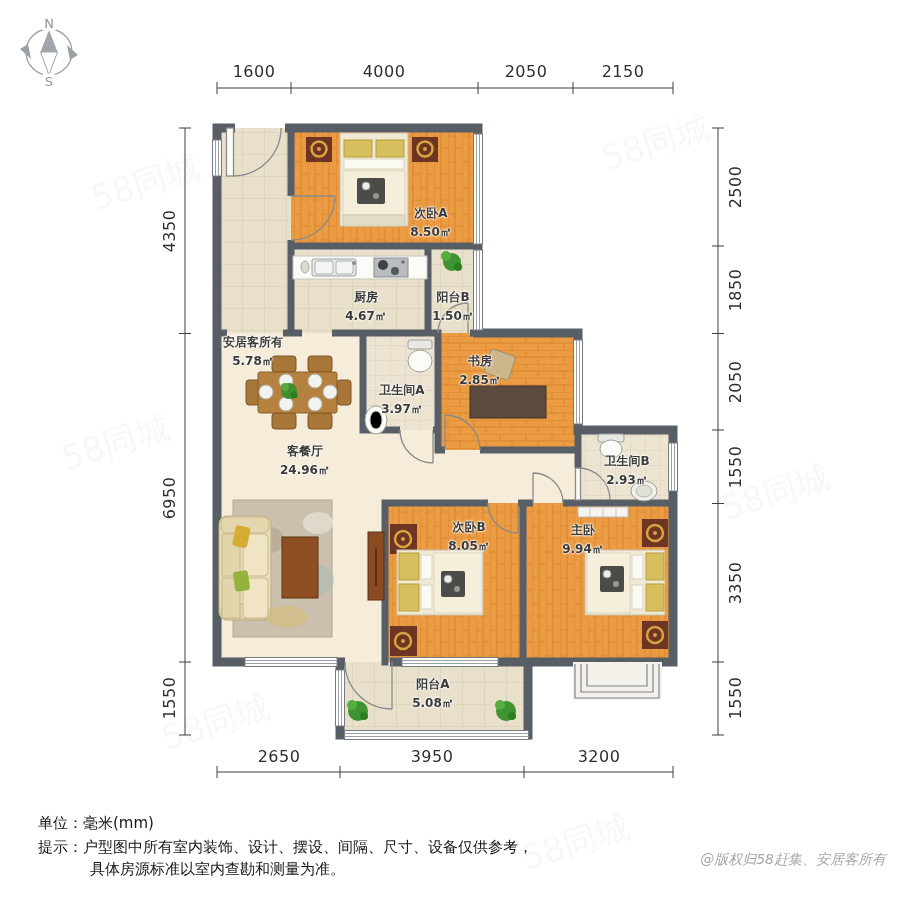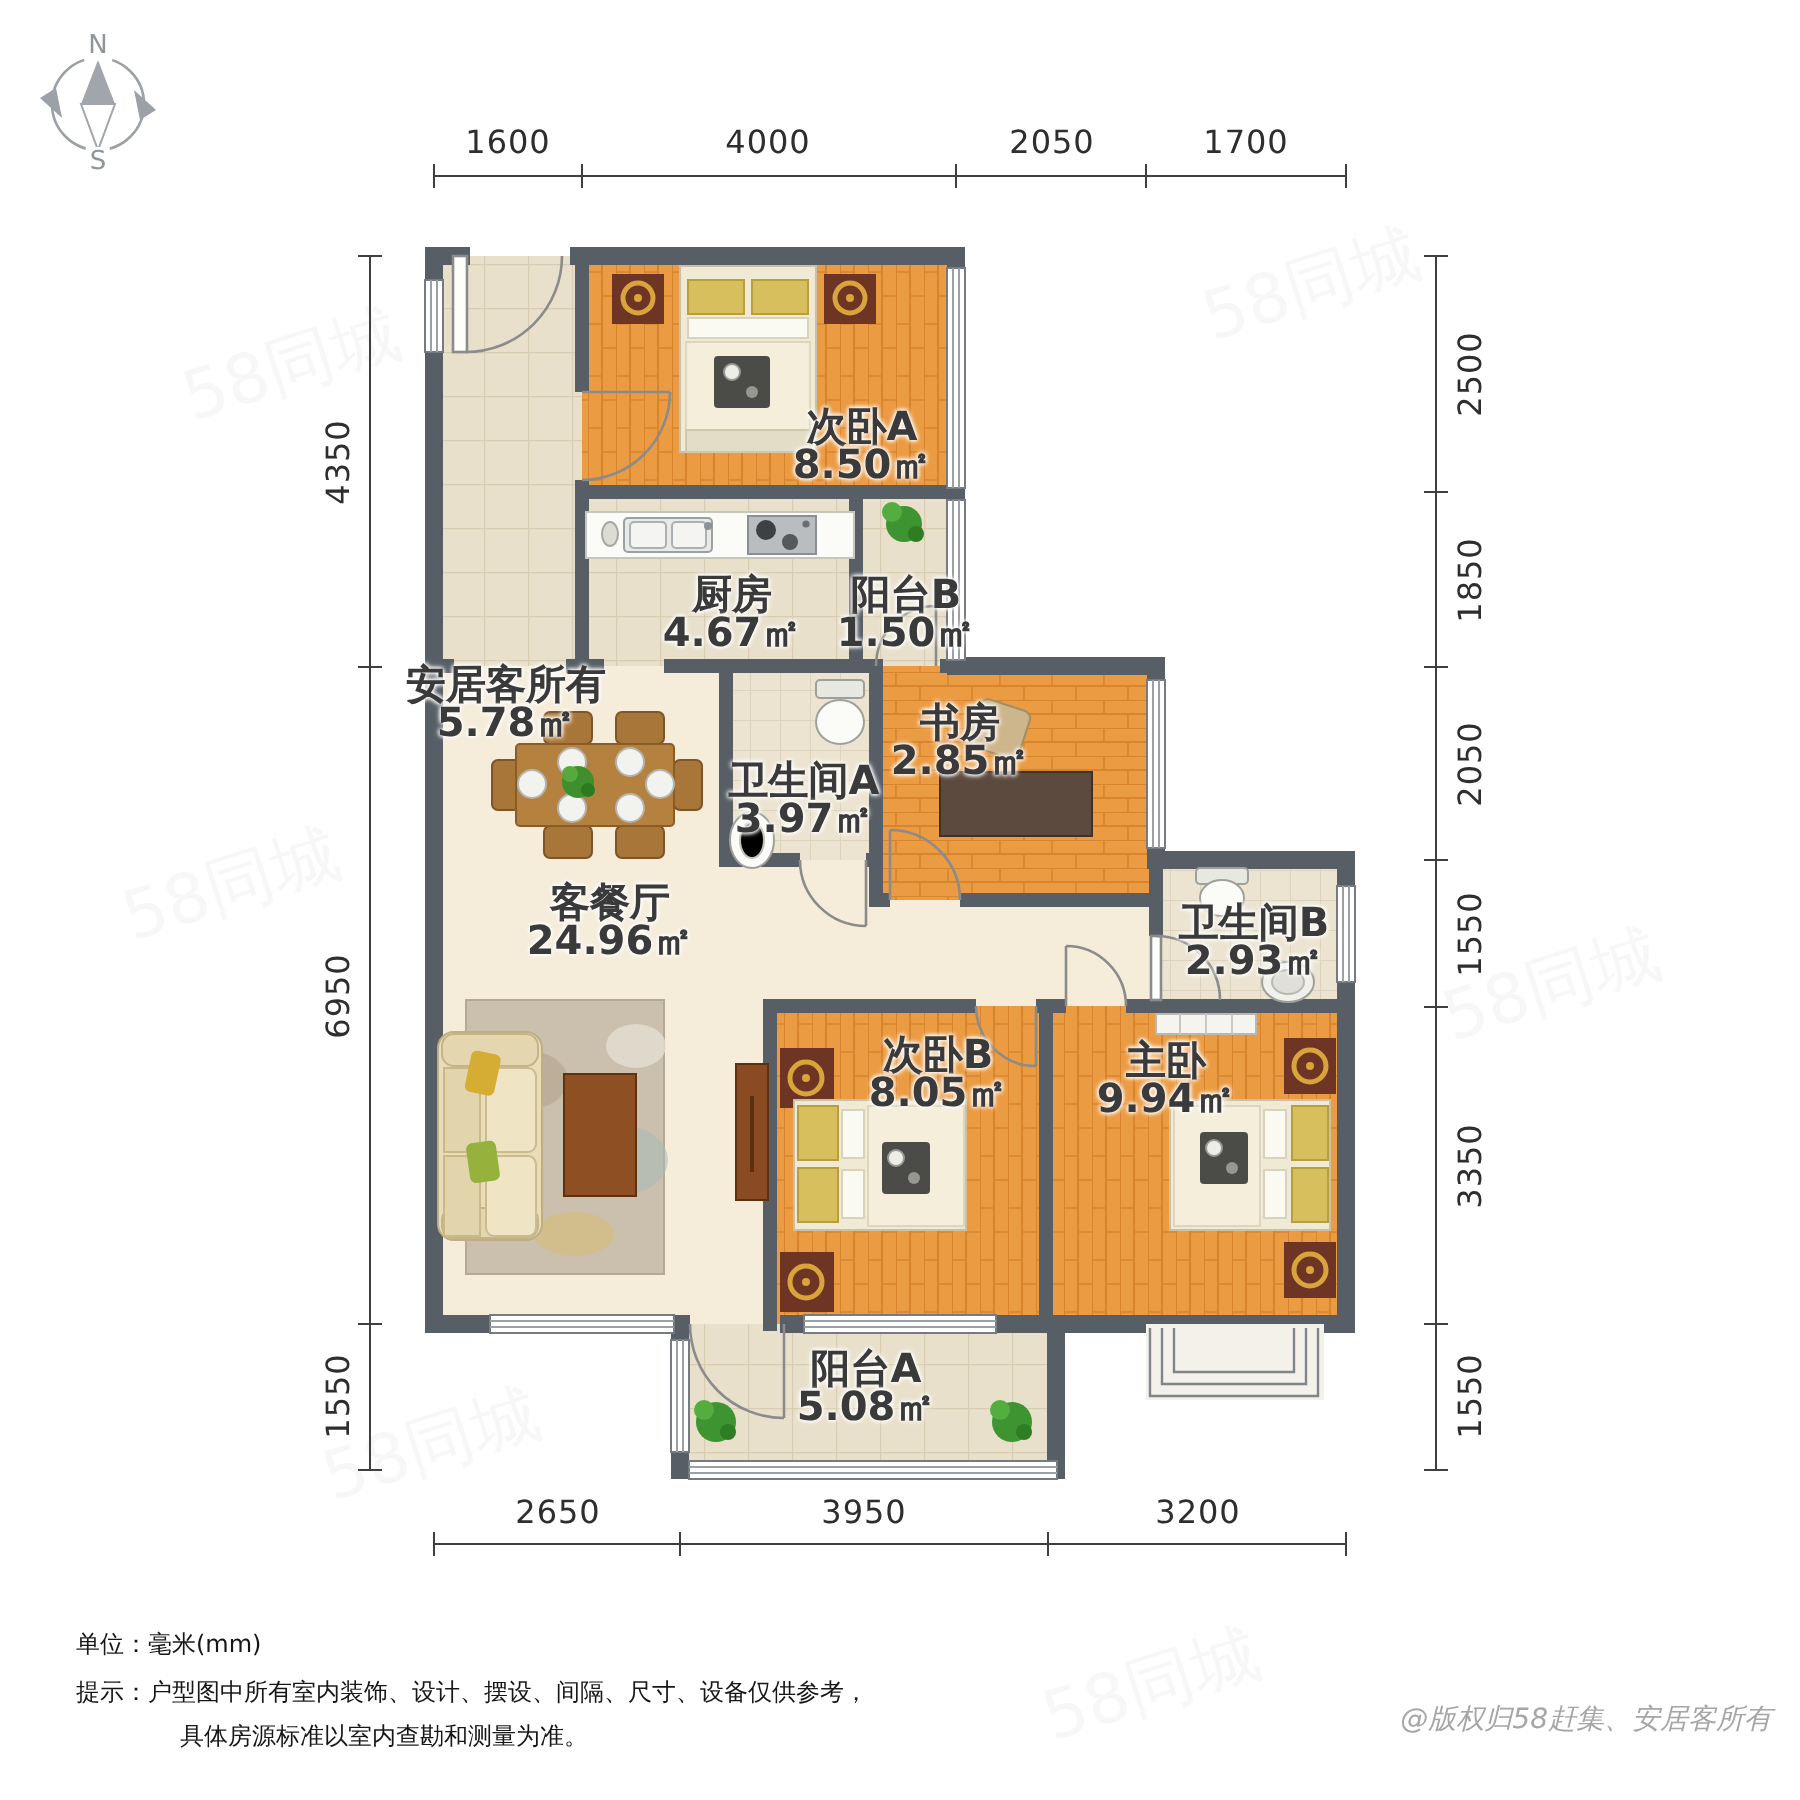--- a/index.html
+++ b/index.html
@@ -1,28 +1,28 @@
 <!DOCTYPE html>
 <html><head>
 <meta charset="utf-8">
 <style>
   html,body{margin:0;padding:0;background:#fff;}
   body{width:900px;height:900px;position:relative;overflow:hidden;
        font-family:"DejaVu Sans","Liberation Sans",sans-serif;}
   #plan-svg{position:absolute;left:0;top:0;}
   .room-label{position:absolute;transform:translate(-50%,-50%);text-align:center;
-    font-weight:bold;font-size:20px;color:#3a3a3a;line-height:19px;white-space:nowrap;
+    font-weight:bold;font-size:12px;color:#3a3a3a;line-height:19px;white-space:nowrap;
     text-shadow:0 0 2px #fff,0 0 2px #fff,0 0 3px #fff;}
   .room-label span{display:block;}
   .dim{position:absolute;transform:translate(-50%,-50%);font-size:16px;color:#2e2e2e;
     white-space:nowrap;letter-spacing:.5px;}
   .dim.v{transform:translate(-50%,-50%) rotate(-90deg);}
   .compass-letter{position:absolute;transform:translate(-50%,-50%);font-size:13px;
     color:#8e959b;background:#fff;padding:0 2px;}
-  .footer-line{position:absolute;font-size:12px;color:#161616;white-space:nowrap;}
+  .footer-line{position:absolute;font-size:15px;color:#161616;white-space:nowrap;}
   .copyright{position:absolute;right:14px;top:851px;font-size:14px;color:#a6a6a6;white-space:nowrap;font-style:italic;}
   .wm{position:absolute;font-size:34px;color:#707070;opacity:.05;transform:rotate(-18deg);
     white-space:nowrap;pointer-events:none;}
 </style>
 </head>
 <body>
 
 <svg id="plan-svg" width="900" height="900" viewBox="0 0 900 900">
   <defs>
     <pattern id="tile" width="22" height="22" patternUnits="userSpaceOnUse">
@@ -327,21 +327,21 @@
 <div class="wm" style="left:720px;top:470px">58同城</div>
 <div class="wm" style="left:160px;top:700px">58同城</div>
 <div class="wm" style="left:520px;top:820px">58同城</div>
 
 <div class="compass-letter" style="left:49px;top:23px">N</div>
 <div class="compass-letter" style="left:49px;top:81px">S</div>
 
 <div class="dim" style="left:254px;top:71px">1600</div>
 <div class="dim" style="left:384px;top:71px">4000</div>
 <div class="dim" style="left:526px;top:71px">2050</div>
-<div class="dim" style="left:623px;top:71px">1700</div>
+<div class="dim" style="left:623px;top:71px">2150</div>
 
 <div class="dim" style="left:279px;top:756px">2650</div>
 <div class="dim" style="left:432px;top:756px">3950</div>
 <div class="dim" style="left:599px;top:756px">3200</div>
 
 <div class="dim v" style="left:169px;top:231px">4350</div>
 <div class="dim v" style="left:169px;top:498px">6950</div>
 <div class="dim v" style="left:169px;top:698px">1550</div>
 
 <div class="dim v" style="left:735px;top:187px">2500</div>

